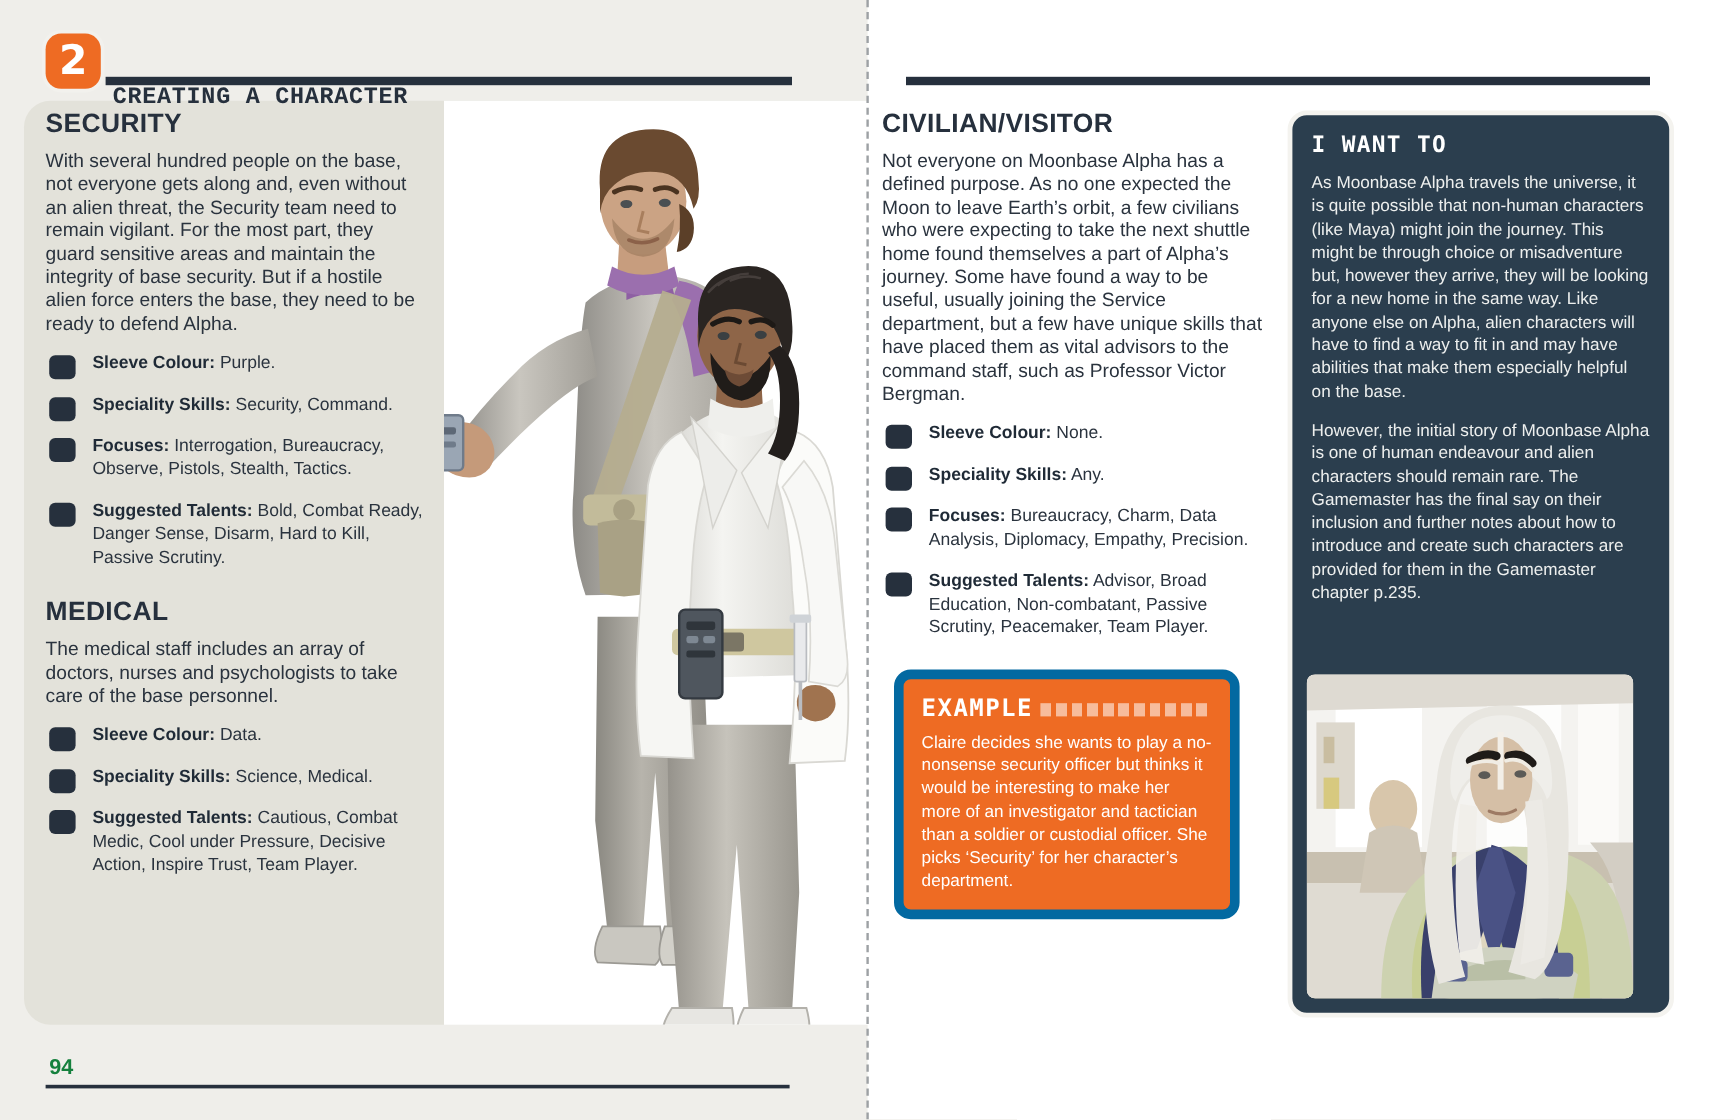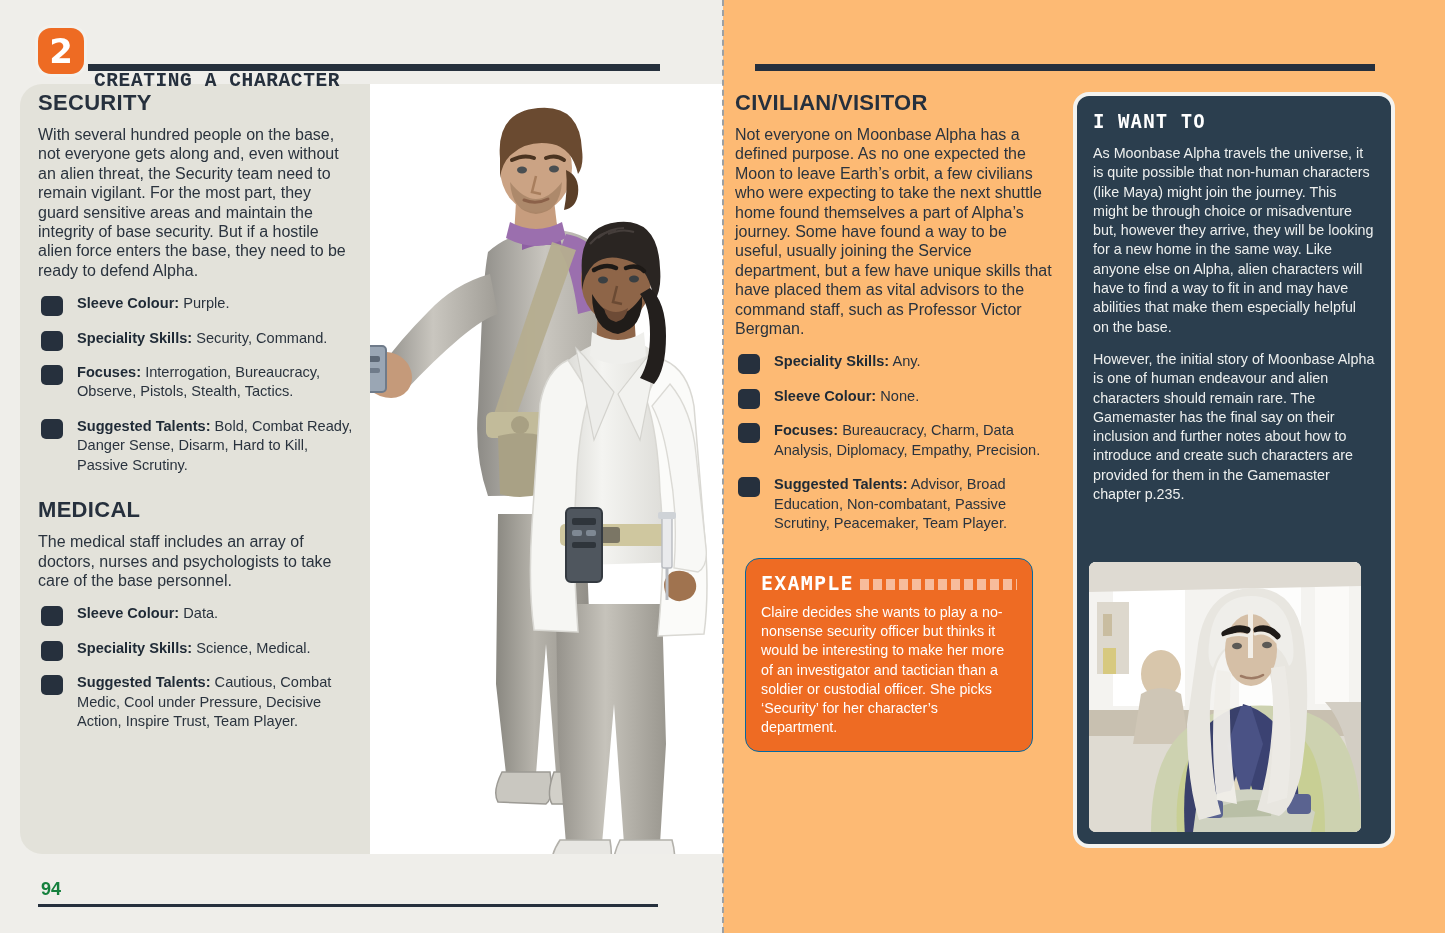--- a/index.html
+++ b/index.html
@@ -9,21 +9,21 @@
     background:#EFEEEA;
     font-family:"Liberation Sans", sans-serif;
     overflow:hidden;
     position:relative;
     color:#26303D;
   }
   
   .spread{position:absolute;inset:0;display:flex;}
   .page{position:relative;height:933px;box-sizing:border-box;}
   .page-left{width:723px;background:#EFEEEA;}
-  .page-right{width:722px;background:#fdba74;}
+  .page-right{width:722px;background:#ffffff;}
 
   .gutter{
     position:absolute;left:722px;top:0;width:0;height:933px;
     border-left:2px dashed #9DA1A4;
     z-index:40;
   }
 
   
   .runhead{
     position:absolute;top:34px;left:38px;right:30px;height:34px;
@@ -94,21 +94,21 @@
   ul.bullets li .sq{
     position:absolute;left:3px;top:2px;width:22px;height:20px;
     background:#26303D;border-radius:5px;
   }
   ul.bullets li b{font-weight:bold;color:#1F2A36;}
 
   
   .example{
     position:absolute;left:772px;top:558px;width:288px;
     background:#EE6B23;border-radius:14px;
-    border:1px solid #0369a1;
+    border:8px solid #0369a1;
     padding:12px 15px 14px 15px;box-sizing:border-box;
     color:#fff;
   }
   .example-head{
     display:flex;align-items:center;gap:6px;margin-bottom:8px;
   }
   .example-head .lbl{
     font-family:"DejaVu Sans Mono", monospace;
     font-weight:bold;font-size:20px;letter-spacing:1.2px;
     color:#fff;white-space:nowrap;
@@ -361,27 +361,27 @@
   <div class="page page-right">
 
     <div class="rule-right"></div>
 
     <div class="col" style="left:12px;top:90px;width:320px;">
       <h2 class="sect">CIVILIAN/VISITOR</h2>
       <p class="body">Not everyone on Moonbase Alpha has a defined purpose. As no one expected the Moon to leave Earth’s orbit, a few civilians who were expecting to take the next shuttle home found themselves a part of Alpha’s journey. Some have found a way to be useful, usually joining the Service department, but a few have unique skills that have placed them as vital advisors to the command staff, such as Professor Victor Bergman.</p>
       <ul class="bullets">
         <li>
           <span class="sq"></span>
+          <b>Sleeve Colour:</b>
+          <span>None.</span>
+        </li>
+        <li>
+          <span class="sq"></span>
           <b>Speciality Skills:</b>
           <span>Any.</span>
-        </li>
-        <li>
-          <span class="sq"></span>
-          <b>Sleeve Colour:</b>
-          <span>None.</span>
         </li>
         <li>
           <span class="sq"></span>
           <b>Focuses:</b>
           <span>Bureaucracy, Charm, Data Analysis, Diplomacy, Empathy, Precision.</span>
         </li>
         <li>
           <span class="sq"></span>
           <b>Suggested Talents:</b>
           <span>Advisor, Broad Education, Non-combatant, Passive Scrutiny, Peacemaker, Team Player.</span>

